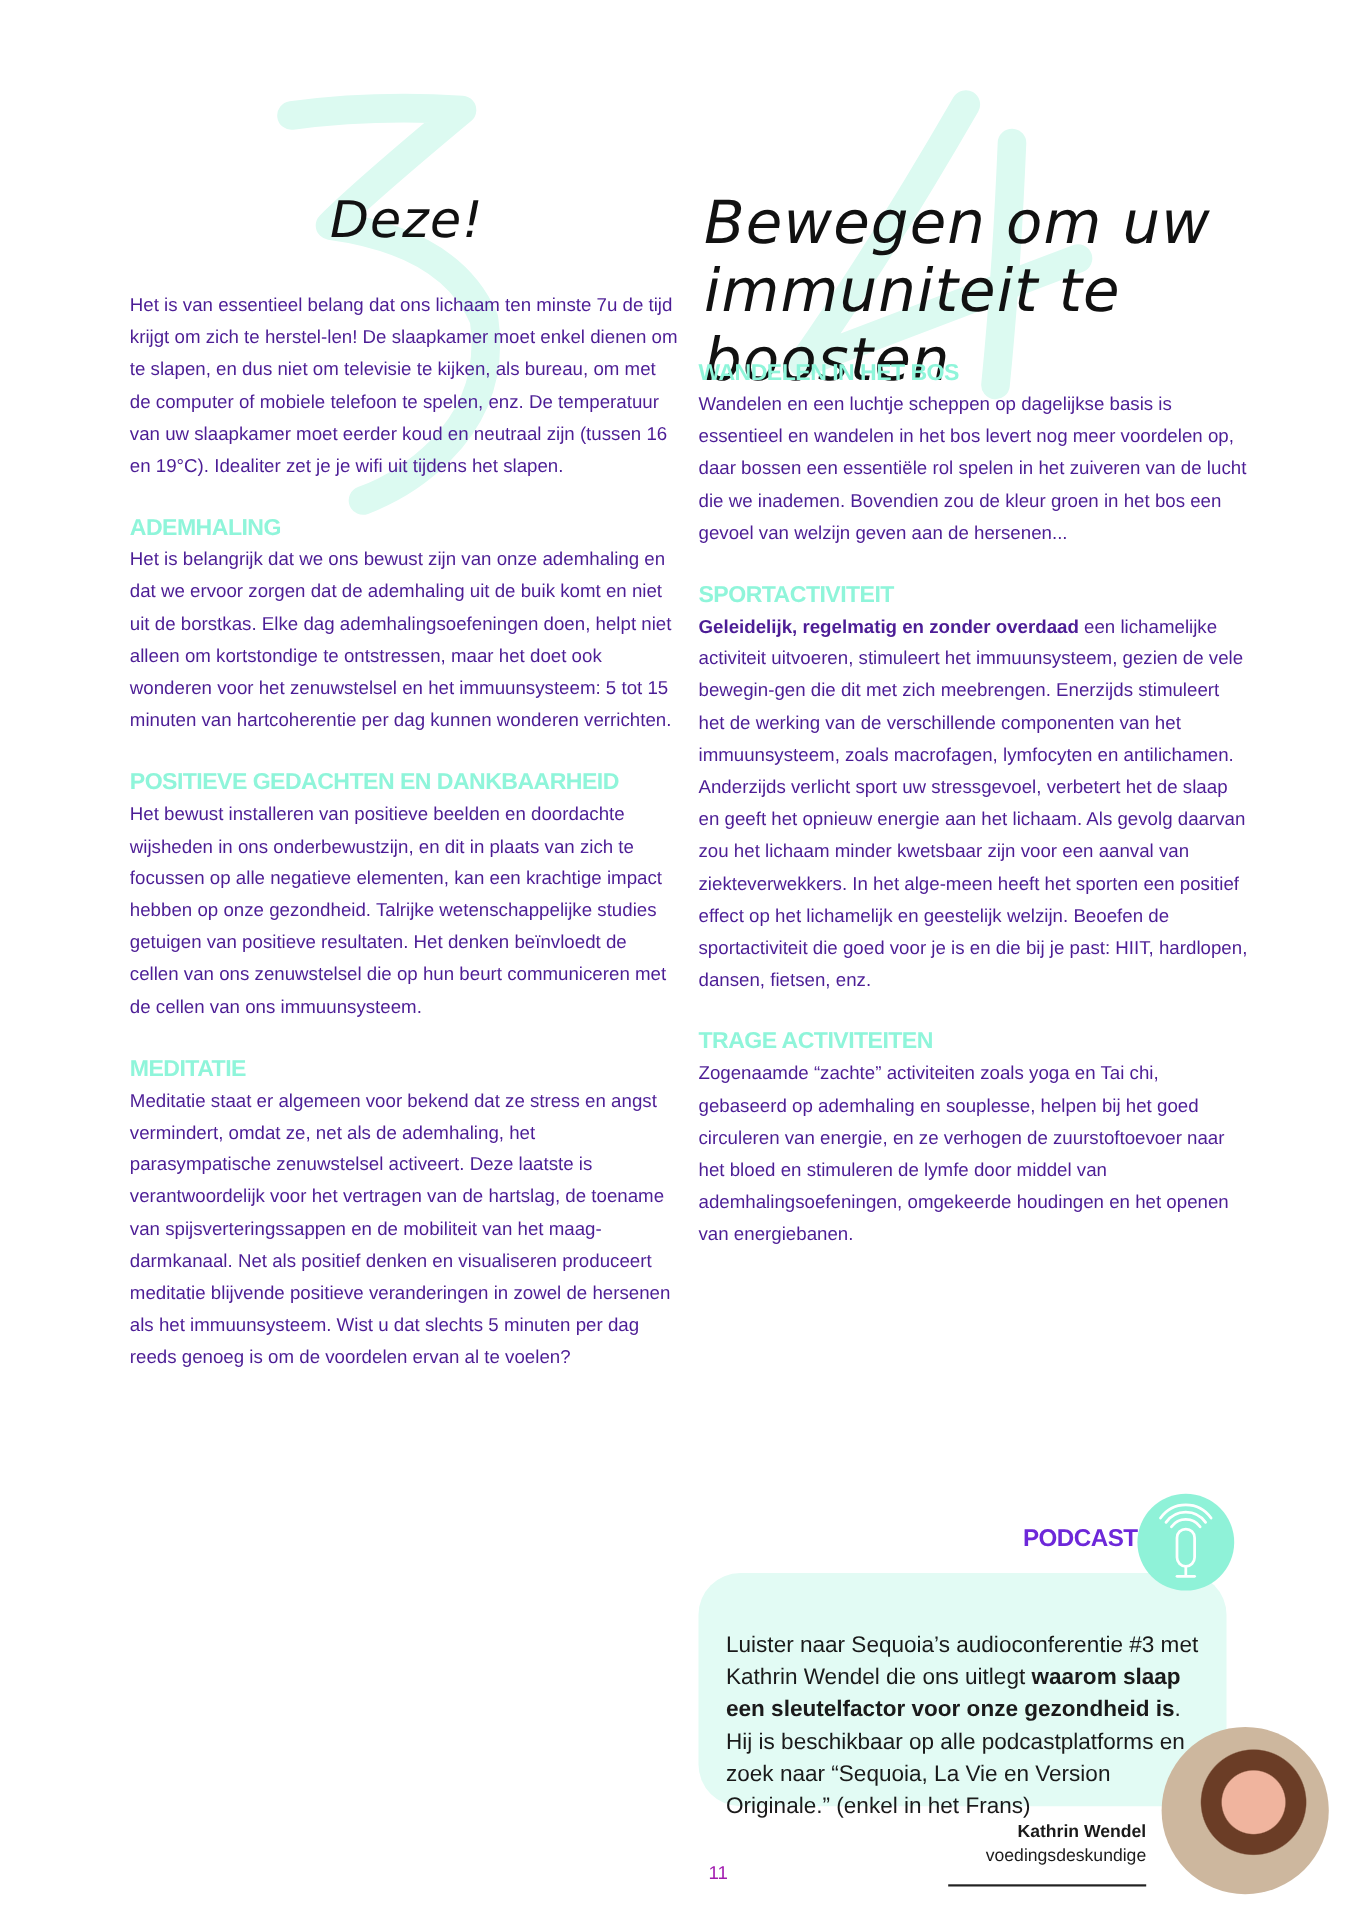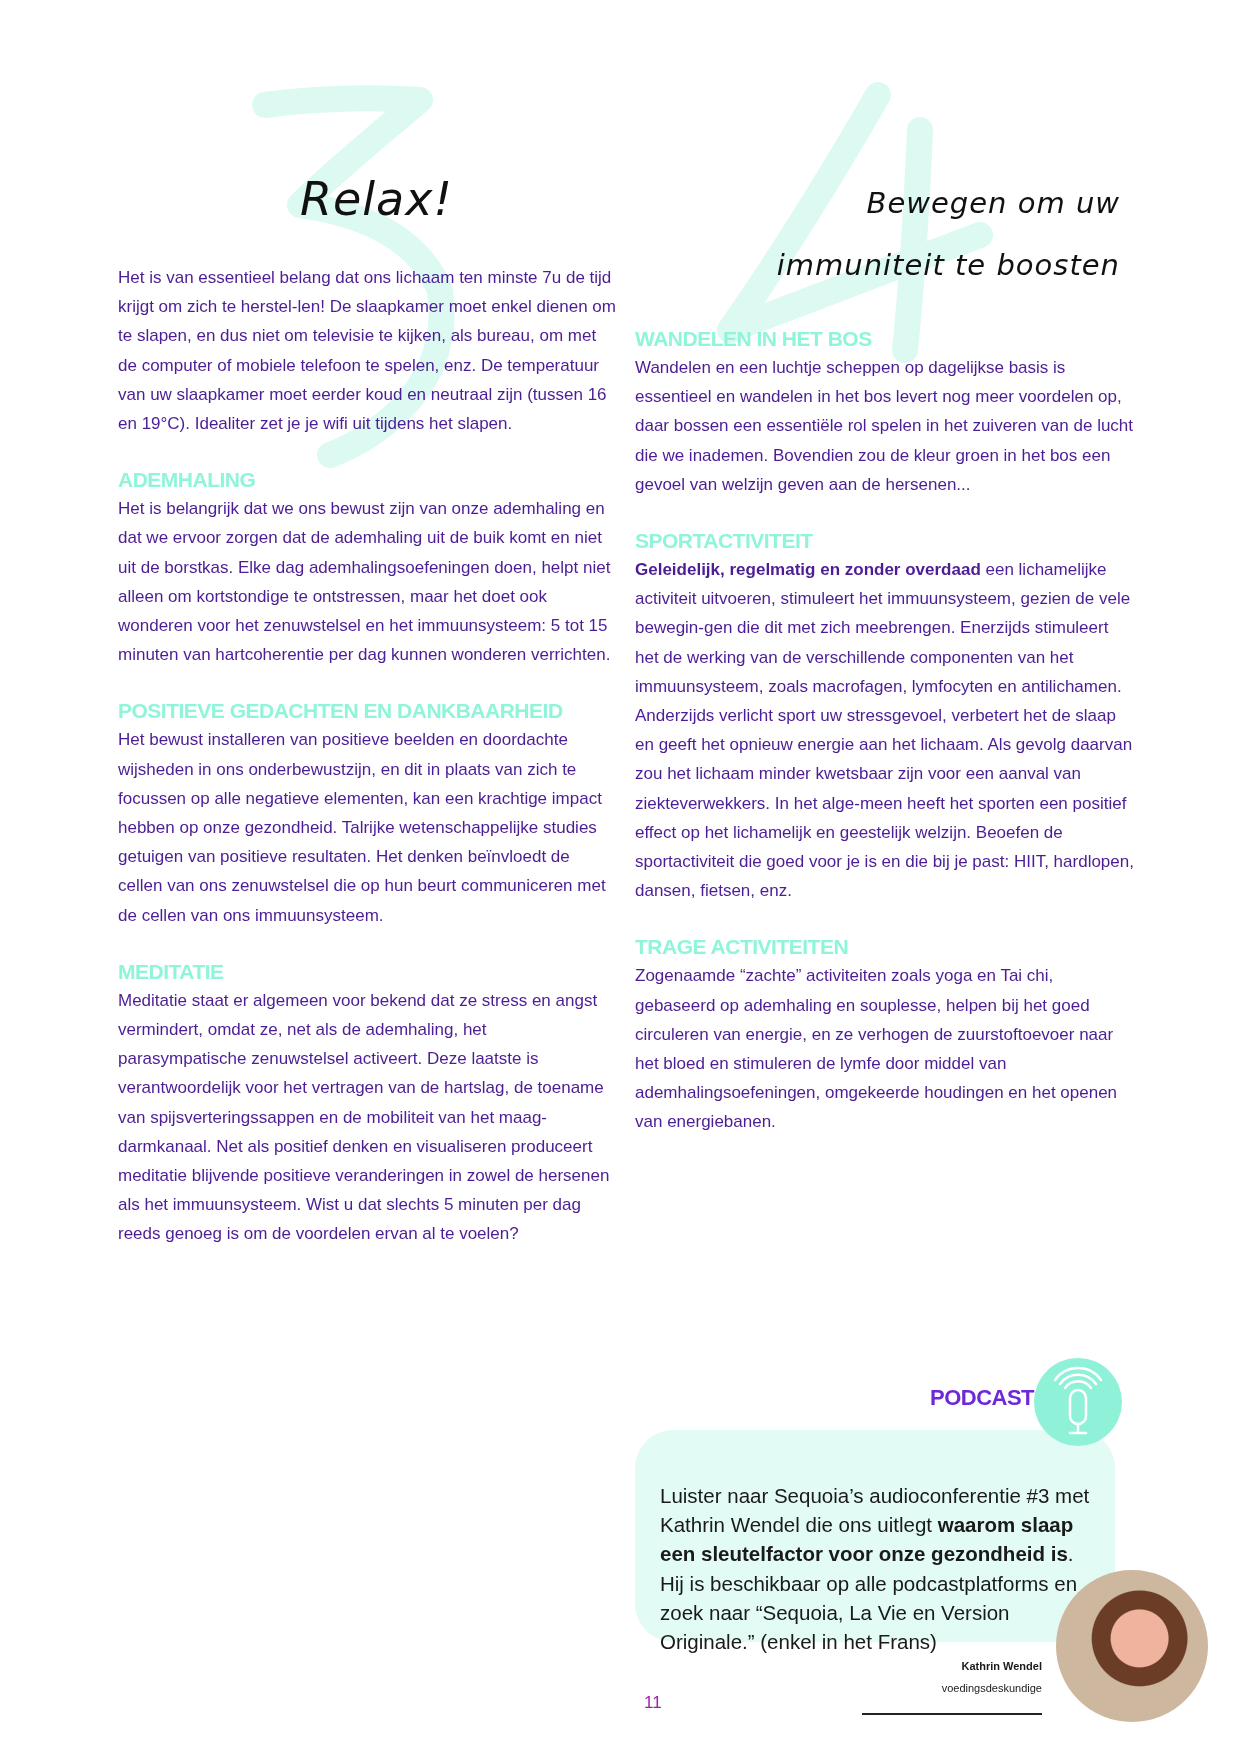--- a/index.html
+++ b/index.html
@@ -2,56 +2,56 @@
 <html><head>
 <meta charset="utf-8">
 <style>
   html, body { margin: 0; padding: 0; background: #ffffff; }
   body { width: 1240px; height: 1754px; position: relative; overflow: hidden;
          font-family: "Liberation Sans", sans-serif; color: #1a1a1a; }
   .deco { position: absolute; left: 0; top: 0; width: 1240px; height: 1754px; pointer-events: none; }
   .title { position: absolute; font-family: "DejaVu Sans", sans-serif; color: #111;
            font-style: italic; letter-spacing: 1px; }
   .title-relax { left: 300px; top: 172px; font-size: 46px; }
-  .title-bewegen { left: 640px; top: 172px; width: 480px; text-align: right;
-                   font-size: 29px; line-height: 62px; }
+  .title-bewegen { left: 640px; top: 172px; width: 480px; text-align: left;
+                   font-size: 54px; line-height: 62px; }
   .col { position: absolute; }
   .col-left { left: 118px; top: 263px; width: 500px; }
   .col-right { left: 635px; top: 325px; width: 500px; }
   .section { margin-bottom: 28px; }
   .heading { color: #8ff5da; font-weight: bold; font-size: 21px; letter-spacing: -0.5px;
              line-height: 28px; display: block; }
   .body { font-size: 17px; line-height: 29.2px; color: #4c1d95; }
   .body p { margin: 0; }
   .strong { font-weight: bold; }
   .podcast-label { position: absolute; left: 930px; top: 1385px; color: #6d28d9;
                    font-weight: bold; font-size: 22px; letter-spacing: -0.5px; }
   .podcast-icon { position: absolute; left: 1034px; top: 1358px; width: 88px; height: 88px;
                   border-radius: 50%; background: #8ff2d8; }
   .podcast-box { position: absolute; left: 635px; top: 1430px; width: 480px; height: 212px;
                  background: #e2fbf4; border-radius: 38px; }
   .podcast-text { position: absolute; left: 660px; top: 1445px; width: 440px;
                   font-size: 20.5px; line-height: 29.2px; color: #1a1a1a; margin-top: 36px; }
-  .author { position: absolute; right: 198px; top: 1655px; text-align: right; font-size: 11px; line-height: 22px; }
+  .author { position: absolute; right: 198px; top: 1655px; text-align: right; font-size: 16px; line-height: 22px; }
   .author-name { font-weight: bold; }
   .author-rule { position: absolute; left: 862px; top: 1713px; width: 180px; height: 2px; background: #222; }
   .avatar { position: absolute; left: 1056px; top: 1570px; width: 152px; height: 152px; border-radius: 50%;
             overflow: hidden;
             background: radial-gradient(circle at 55% 45%, #f0b49e 0 24%, #6b3d26 25% 40%, #cdb79e 41% 100%); }
   .page-number { position: absolute; left: 644px; top: 1693px; font-size: 17px; color: #a21caf; }
 </style>
 </head>
 <body>
 
 <svg class="deco" viewBox="0 0 1240 1754">
   <path d="M265 105 Q340 95 420 100 Q330 175 300 205 Q410 220 440 290 Q450 360 400 410 Q370 440 330 455" fill="none" stroke="#dcfaf1" stroke-width="26" stroke-linecap="round" stroke-linejoin="round"></path>
   <path d="M878 95 Q800 230 730 330 L980 235 M920 130 Q915 250 905 350" fill="none" stroke="#dcfaf1" stroke-width="26" stroke-linecap="round" stroke-linejoin="round"></path>
 </svg>
 
-<div class="title title-relax">Relax!</div>
+<div class="title title-relax">Deze!</div>
 <div class="title title-bewegen">
   <div>Bewegen om uw</div>
   <div>immuniteit te boosten</div>
 </div>
 
 <div class="col col-left">
   <div class="section">
     <div class="body">
         <p>Het is van essentieel belang dat ons lichaam ten minste 7u de tijd krijgt om zich te herstel-len! De slaapkamer moet enkel dienen om te slapen, en dus niet om televisie te kijken, als bureau, om met de computer of mobiele telefoon te spelen, enz. De temperatuur van uw slaapkamer moet eerder koud en neutraal zijn (tussen 16 en 19°C). Idealiter zet je je wifi uit tijdens het slapen.</p>
       </div>

